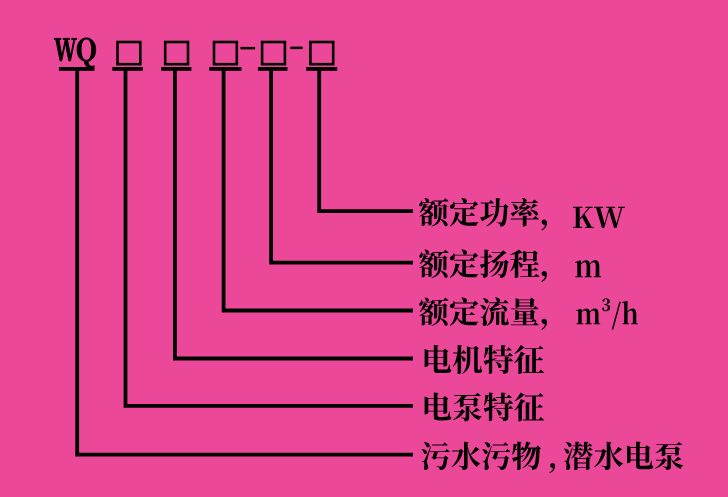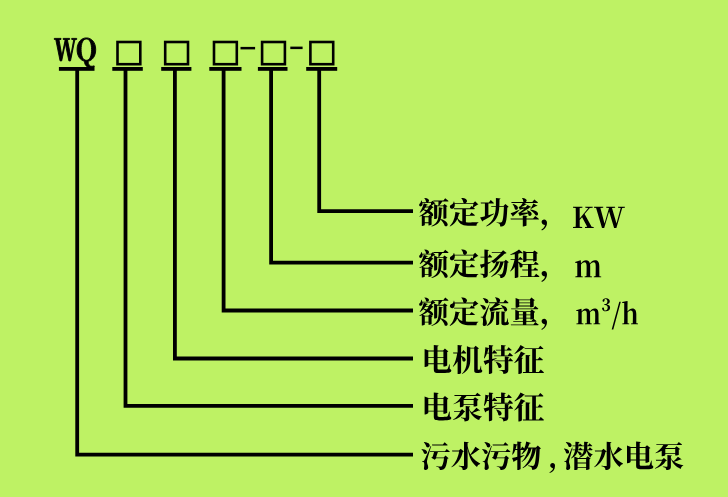--- a/index.html
+++ b/index.html
@@ -1,17 +1,17 @@
 <!DOCTYPE html>
 <html><head>
 <meta charset="utf-8">
 <style>
   html, body { margin: 0; padding: 0; }
   body { width: 728px; height: 497px; background: #ffffff; font-family: "DejaVu Sans", sans-serif; }
-  .stage { position: relative; width: 728px; height: 497px; background: #bef264; overflow: hidden; }
+  .stage { position: relative; width: 728px; height: 497px; background: #ec4899; overflow: hidden; }
   .stage svg { display: block; }
   .ghost { fill: transparent; font-family: "DejaVu Sans", sans-serif; user-select: text; }
 </style>
 </head>
 <body>
 
 <div class="stage">
   <svg width="728" height="497" viewBox="0 0 728 497">
     <g role="img" aria-label="WQ">
       <path fill="#000" stroke="#000" stroke-width="0.9" d="M71.7 39.4 73.7 39.8 70.7 56.2 67.4 39.8 69.6 39.4V38.4H63.2V39.4L65.2 39.8L61.9 56.1L59 39.7L61 39.4V38.4H54.3V39.4L55.8 39.6L60.1 60.9H61.7L65.3 43.5L68.9 60.9H70.5L74.8 39.8L76.7 39.4V38.4H71.7Z M86.4 60.3C82.8 60.3 81.1 55.7 81.1 49.6C81.1 43.6 82.8 39 86.4 39C89.9 39 91.6 43.6 91.6 49.6C91.6 55.7 89.9 60.3 86.4 60.3ZM90.7 67.7C92 67.7 93.4 67.3 94.4 66.6L94.1 65.8C93.4 66.2 92.7 66.3 91.9 66.3C89.5 66.3 88 64.4 88.1 61.2C92.3 60.4 95.7 56.4 95.7 49.6C95.7 42 91.3 37.9 86.4 37.9C81.4 37.9 77.1 42 77.1 49.6C77.1 56.2 80.3 60.2 84.4 61.2C84.5 64.6 86.5 67.7 90.7 67.7Z"></path>

